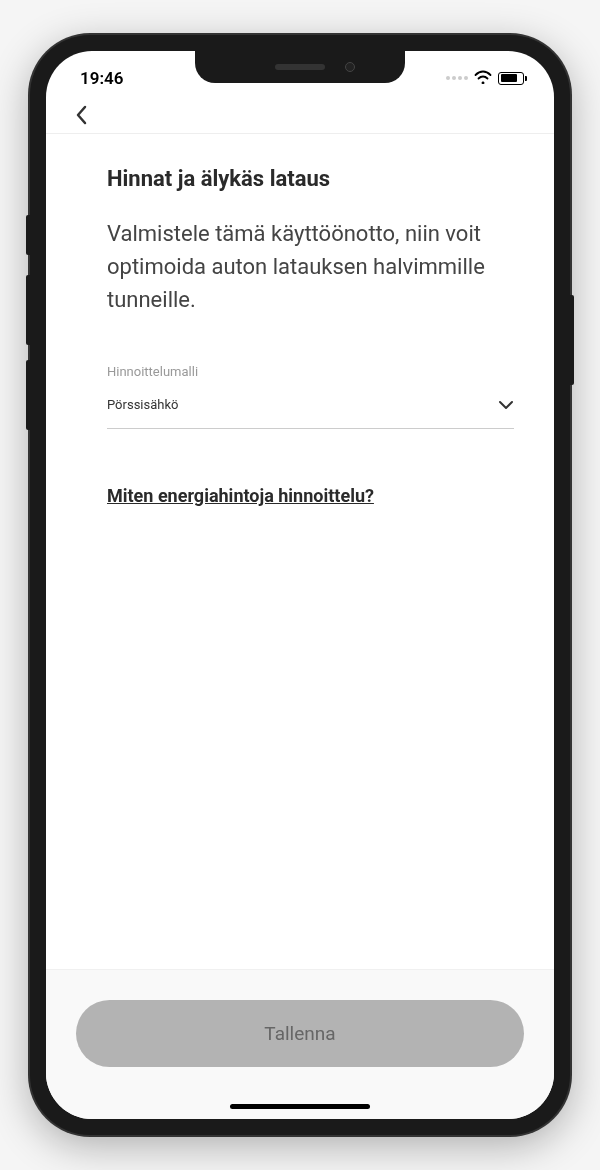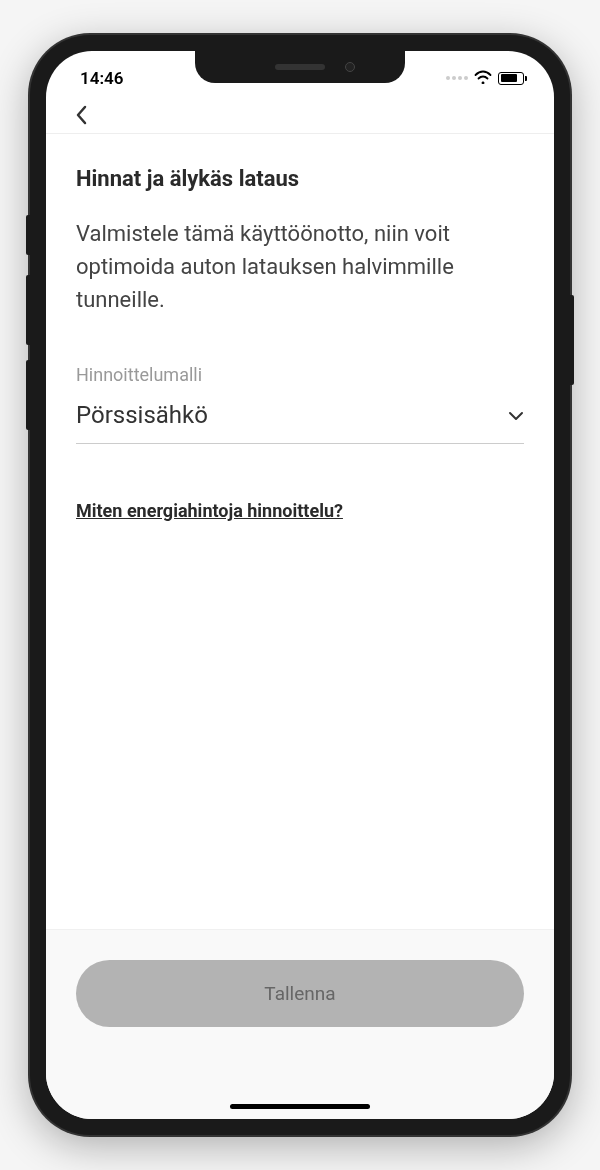--- a/index.html
+++ b/index.html
@@ -192,21 +192,22 @@
       height: 20px;
     }
 
     .nav-title {
       font-size: 19px;
       font-weight: 400;
       color: #333;
     }
 
     .content {
-      padding: 32px 30px 20px;
+      padding: 32px 40px 20px;
+      margin-left: 21px;
     }
 
     .section-title {
       font-size: 22px;
       font-weight: 700;
       color: #2a2a2a;
       margin-bottom: 26px;
     }
 
     .section-description {
@@ -214,36 +215,36 @@
       line-height: 1.5;
       color: #444;
       margin-bottom: 48px;
     }
 
     .select-field {
       margin-bottom: 56px;
     }
 
     .select-label {
-      font-size: 18px;
+      font-size: 13px;
       color: #999;
       margin-bottom: 10px;
     }
 
     .select-control {
       display: flex;
       justify-content: space-between;
       align-items: center;
       padding: 6px 0 14px;
       border-bottom: 1px solid #ccc;
       cursor: pointer;
     }
 
     .select-value {
-      font-size: 24px;
+      font-size: 13px;
       color: #333;
     }
 
     .select-chevron svg {
       width: 16px;
       height: 10px;
     }
 
     .help-link {
       font-size: 18px;
@@ -252,21 +253,21 @@
       text-decoration: underline;
       cursor: pointer;
     }
 
     .bottom-section {
       position: absolute;
       bottom: 0;
       left: 0;
       right: 0;
       background: #f9f9f9;
-      padding: 30px 30px 92px;
+      padding: 30px 30px 52px;
       border-top: 1px solid #f0f0f0;
     }
 
     .save-button {
       width: 100%;
       padding: 22px 0;
       background: #b3b3b3;
       border: none;
       border-radius: 36px;
       font-size: 19px;
@@ -291,21 +292,21 @@
 <div class="phone-frame">
   <div class="side-button-right"></div>
   <div class="phone-screen">
 
     <div class="notch">
       <div class="notch-speaker"></div>
       <div class="notch-camera"></div>
     </div>
 
     <div class="status-bar">
-      <div class="status-time">14:46</div>
+      <div class="status-time">19:46</div>
       <div class="status-icons">
         <div class="status-dots">
           <span></span>
             <span></span>
             <span></span>
             <span></span>
         </div>
         <div class="wifi-icon">
           <svg viewBox="0 0 18 14" fill="none">
             <path d="M9 11.5 C9.8 11.5 10.5 12.2 10.5 13 C10.5 13.8 9.8 14 9 14 C8.2 14 7.5 13.8 7.5 13 C7.5 12.2 8.2 11.5 9 11.5 Z" fill="#000"></path>

